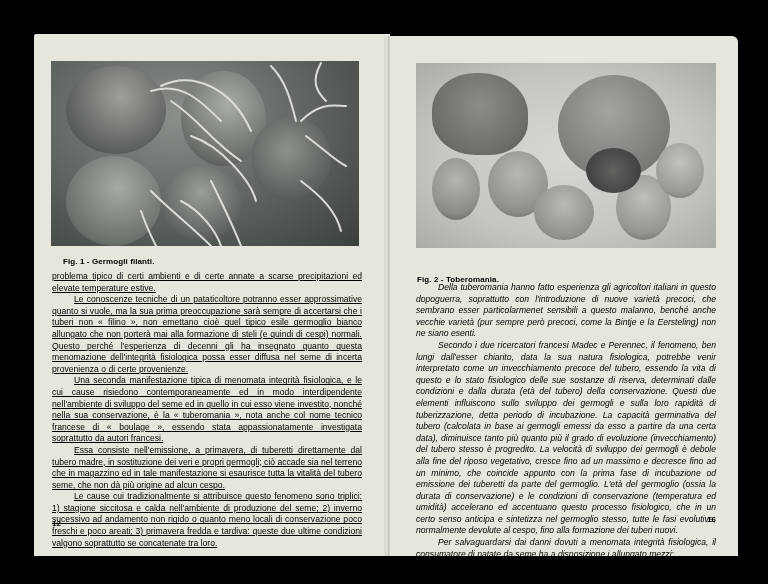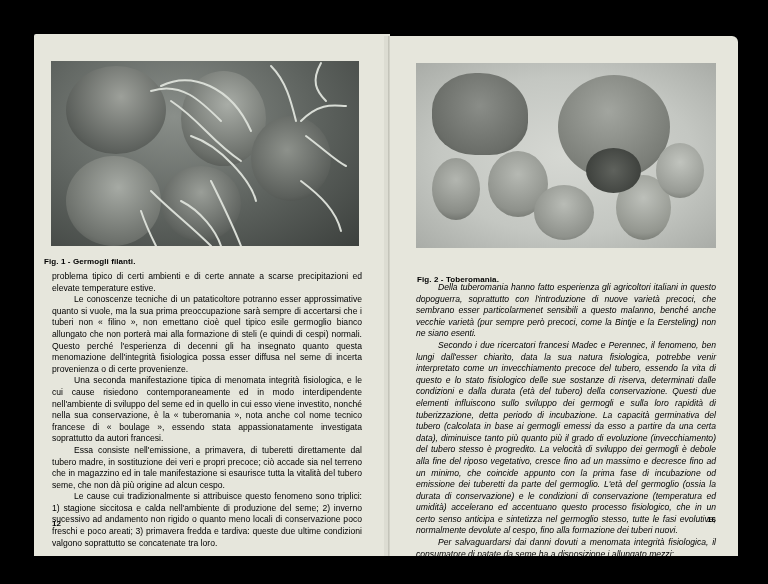--- a/index.html
+++ b/index.html
@@ -64,39 +64,39 @@
       <path d="M255 75 C275 90 285 100 295 105"></path>
       <path d="M250 120 C270 135 285 150 290 170"></path>
       <path d="M100 130 C120 150 140 165 160 185"></path>
       <path d="M160 120 C170 140 180 160 190 185"></path>
       <path d="M130 140 C150 150 165 170 170 185"></path>
       <path d="M90 150 C95 165 100 175 105 185"></path>
       <path d="M270 2 C260 20 265 30 275 40"></path>
     </g>
   </svg>
 </div>
-<div class="caption" style="left:44px;top:257px;">Fig. 1 - Germogli filanti.</div>
+<div class="caption" style="left:63px;top:257px;">Fig. 1 - Germogli filanti.</div>
 
 <div class="photo right">
   <div class="tuber" style="left:16px;top:10px;width:96px;height:82px;border-radius:45% 50% 40% 45%;background:radial-gradient(circle at 50% 40%,#8a8d88,#6a6d68 70%,#4e514d);"></div>
   <div class="tuber" style="left:142px;top:12px;width:112px;height:104px;background:radial-gradient(circle at 45% 35%,#a2a59f,#7a7d77 70%,#545752);"></div>
   <div class="tuber" style="left:16px;top:95px;width:48px;height:62px;background:radial-gradient(circle at 50% 35%,#b3b6b0,#8a8d87 70%,#5f625d);"></div>
   <div class="tuber" style="left:72px;top:88px;width:60px;height:66px;background:radial-gradient(circle at 50% 35%,#b6b9b3,#8e918b 70%,#62655f);"></div>
   <div class="tuber" style="left:118px;top:122px;width:60px;height:55px;background:radial-gradient(circle at 50% 35%,#b9bcb6,#8f928c 70%,#5f625d);"></div>
   <div class="tuber" style="left:200px;top:112px;width:55px;height:65px;background:radial-gradient(circle at 50% 35%,#bdc0ba,#93968f 70%,#62655f);"></div>
   <div class="tuber" style="left:240px;top:80px;width:48px;height:55px;background:radial-gradient(circle at 50% 35%,#c1c4be,#989b95 70%,#676a64);"></div>
   <div class="tuber" style="left:170px;top:85px;width:55px;height:45px;background:radial-gradient(circle at 50% 50%,#5f625d,#3d403c 80%);"></div>
 </div>
 <div class="caption" style="left:417px;top:275px;">Fig. 2 - Toberomania.</div>
 
-<div class="text-block" style="left:52px;top:271px;width:310px;">
+<div class="text-block" style="left:52px;top:271px;width:310px;text-decoration:underline;">
   <p class="noindent">problema tipico di certi ambienti e di certe annate a scarse precipitazioni ed elevate temperature estive.</p>
   <p class="indent">Le conoscenze tecniche di un pataticoltore potranno esser approssimative quanto si vuole, ma la sua prima preoccupazione sarà sempre di accertarsi che i tuberi non « filino », non emettano cioè quel tipico esile germoglio bianco allungato che non porterà mai alla formazione di steli (e quindi di cespi) normali. Questo perché l'esperienza di decenni gli ha insegnato quanto questa menomazione dell'integrità fisiologica possa esser diffusa nel seme di incerta provenienza o di certe provenienze.</p>
   <p class="indent">Una seconda manifestazione tipica di menomata integrità fisiologica, e le cui cause risiedono contemporaneamente ed in modo interdipendente nell'ambiente di sviluppo del seme ed in quello in cui esso viene investito, nonché nella sua conservazione, è la « tuberomania », nota anche col nome tecnico francese di « boulage », essendo stata appassionatamente investigata soprattutto da autori francesi.</p>
-  <p class="indent">Essa consiste nell'emissione, a primavera, di tuberetti direttamente dal tubero madre, in sostituzione dei veri e propri precoce; ciò accade sia nel terreno che in magazzino ed in tale manifestazione si esaurisce tutta la vitalità del tubero seme, che non dà più origine ad alcun cespo.</p>
+  <p class="indent">Essa consiste nell'emissione, a primavera, di tuberetti direttamente dal tubero madre, in sostituzione dei veri e propri germogli; ciò accade sia nel terreno che in magazzino ed in tale manifestazione si esaurisce tutta la vitalità del tubero seme, che non dà più origine ad alcun cespo.</p>
   <p class="indent">Le cause cui tradizionalmente si attribuisce questo fenomeno sono triplici: 1) stagione siccitosa e calda nell'ambiente di produzione del seme; 2) inverno sucessivo ad andamento non rigido o quanto meno locali di conservazione poco freschi e poco areati; 3) primavera fredda e tardiva: queste due ultime condizioni valgono soprattutto se concatenate tra loro.</p>
 </div>
 <div class="page-num" style="left:52px;top:519px;">12</div>
 
 <div class="text-block" style="left:416px;top:282px;width:300px;font-style:italic;">
   <p class="indent">Della tuberomania hanno fatto esperienza gli agricoltori italiani in questo dopoguerra, soprattutto con l'introduzione di nuove varietà precoci, che sembrano esser particolarmenet sensibili a questo malanno, benché anche vecchie varietà (pur sempre però precoci, come la Bintje e la Eersteling) non ne siano esenti.</p>
   <p class="indent">Secondo i due ricercatori francesi Madec e Perennec, il fenomeno, ben lungi dall'esser chiarito, data la sua natura fisiologica, potrebbe venir interpretato come un invecchiamento precoce del tubero, essendo la vita di questo e lo stato fisiologico delle sue sostanze di riserva, determinati dalle condizioni e dalla durata (età del tubero) della conservazione. Questi due elementi influiscono sullo sviluppo dei germogli e sulla loro rapidità di tuberizzazione, detta periodo di incubazione. La capacità germinativa del tubero (calcolata in base ai germogli emessi da esso a partire da una certa data), diminuisce tanto più quanto più il grado di evoluzione (invecchiamento) del tubero stesso è progredito. La velocità di sviluppo dei germogli è debole alla fine del riposo vegetativo, cresce fino ad un massimo e decresce fino ad un minimo, che coincide appunto con la prima fase di incubazione od emissione dei tuberetti da parte del germoglio. L'età del germoglio (ossia la durata di conservazione) e le condizioni di conservazione (temperatura ed umidità) accelerano ed accentuano questo processo fisiologico, che in un certo senso anticipa e sintetizza nel germoglio stesso, tutte le fasi evolutive, normalmente devolute al cespo, fino alla formazione dei tuberi nuovi.</p>
   <p class="indent">Per salvaguardarsi dai danni dovuti a menomata integrità fisiologica, il consumatore di patate da seme ha a disposizione i allungato mezzi:</p>
 </div>
 <div class="page-num" style="left:707px;top:515px;">16</div>

